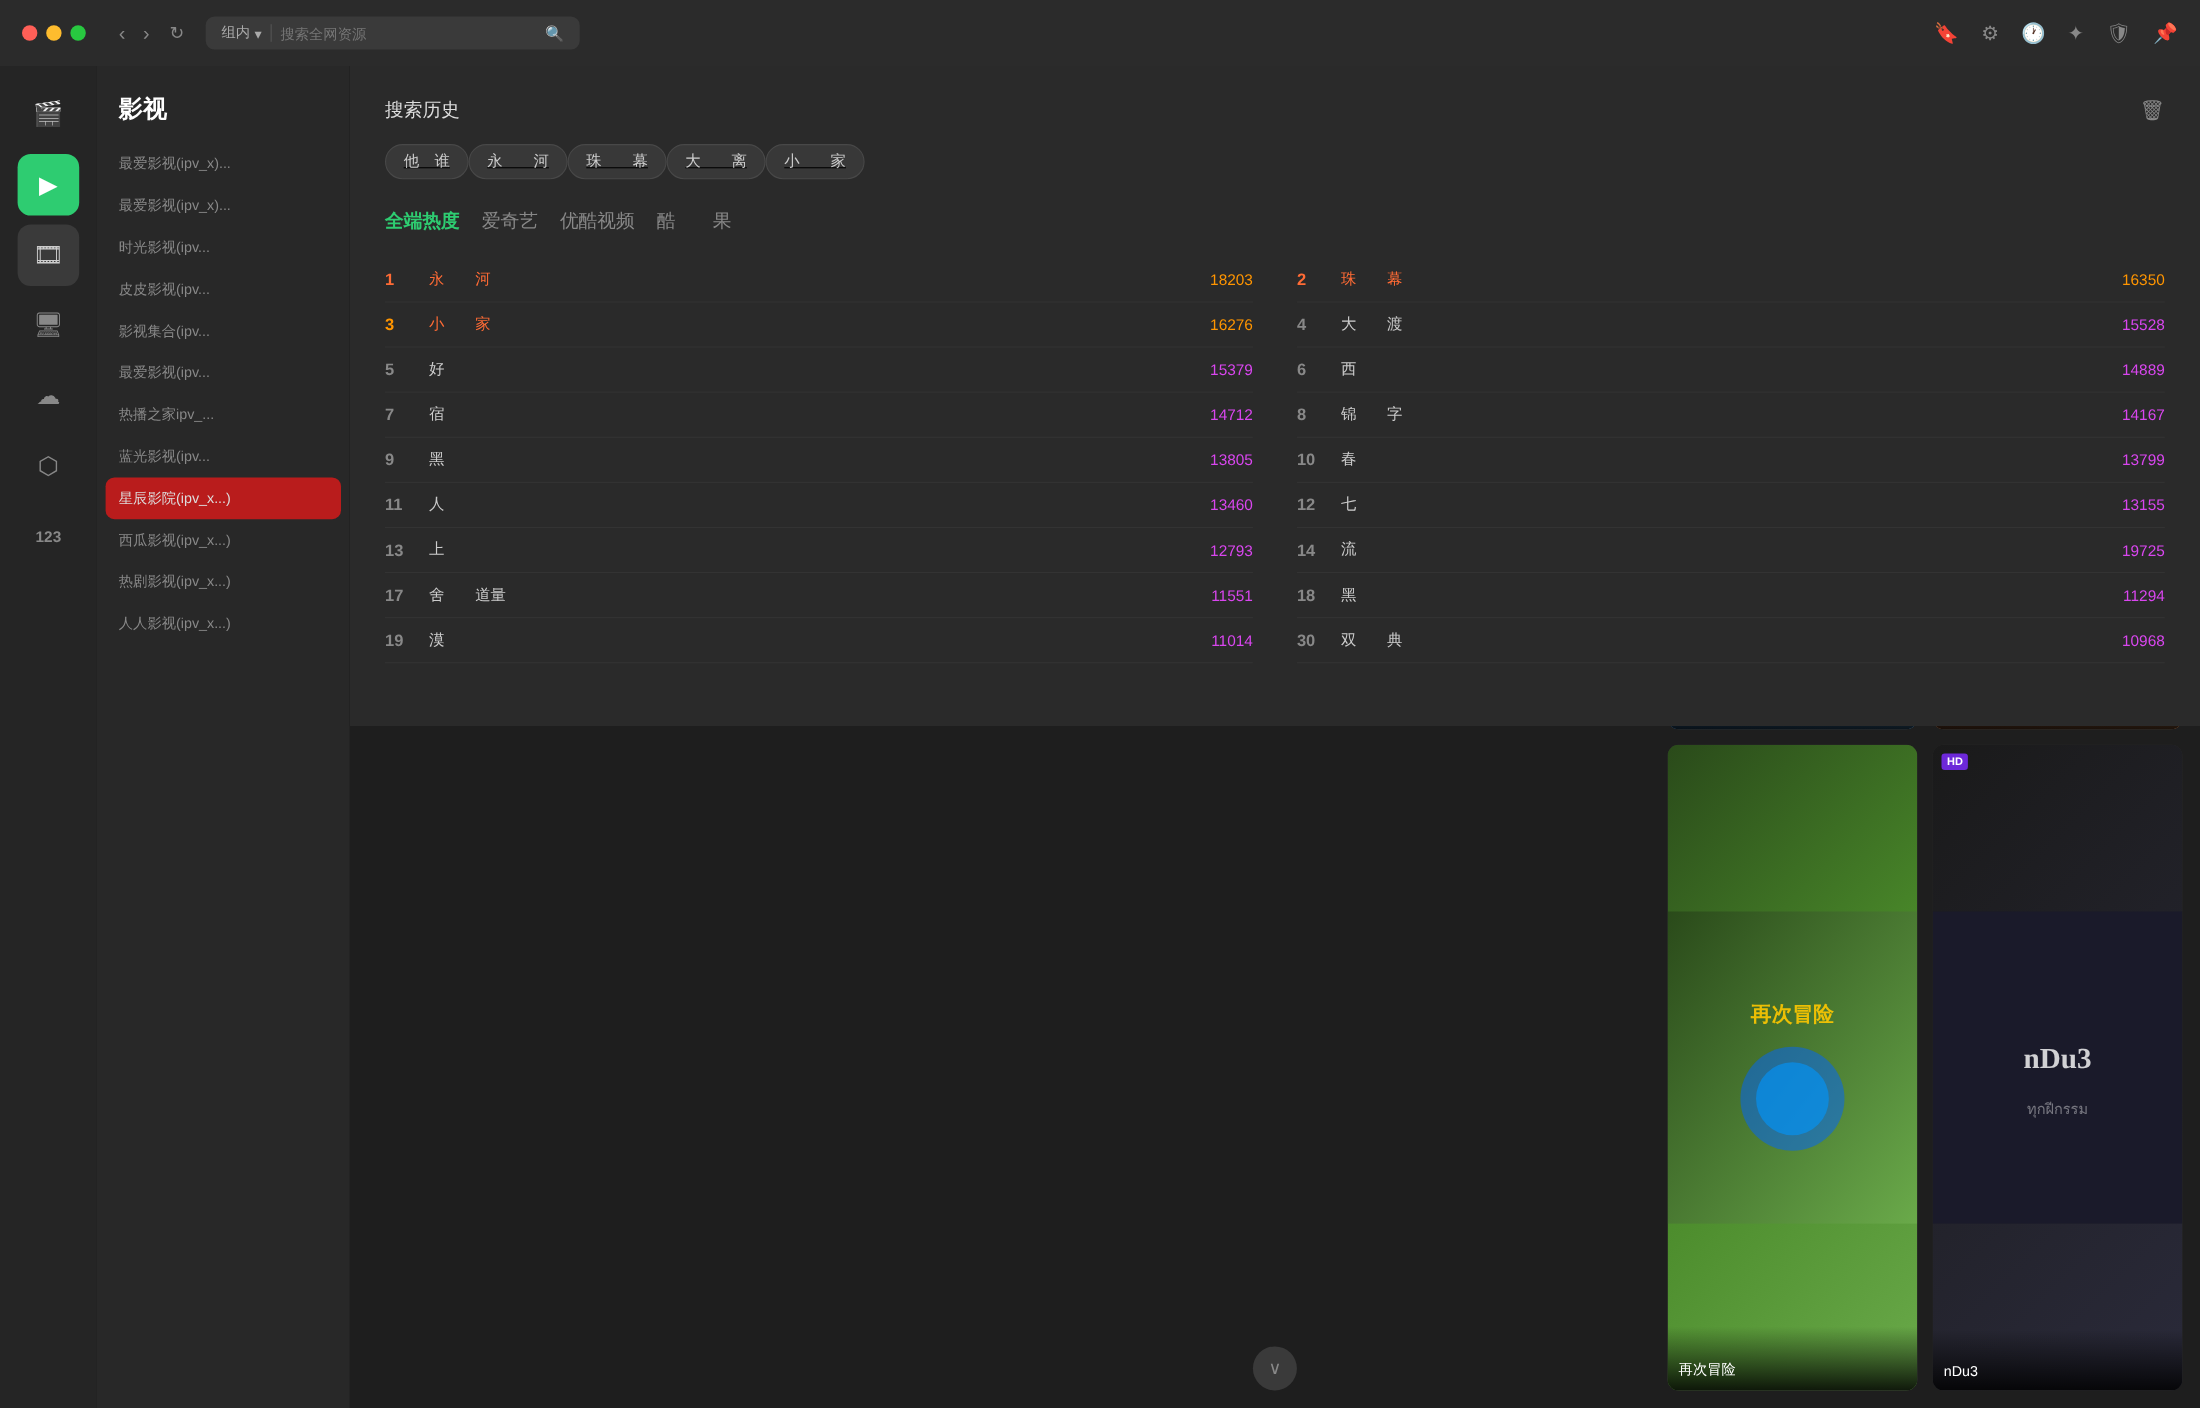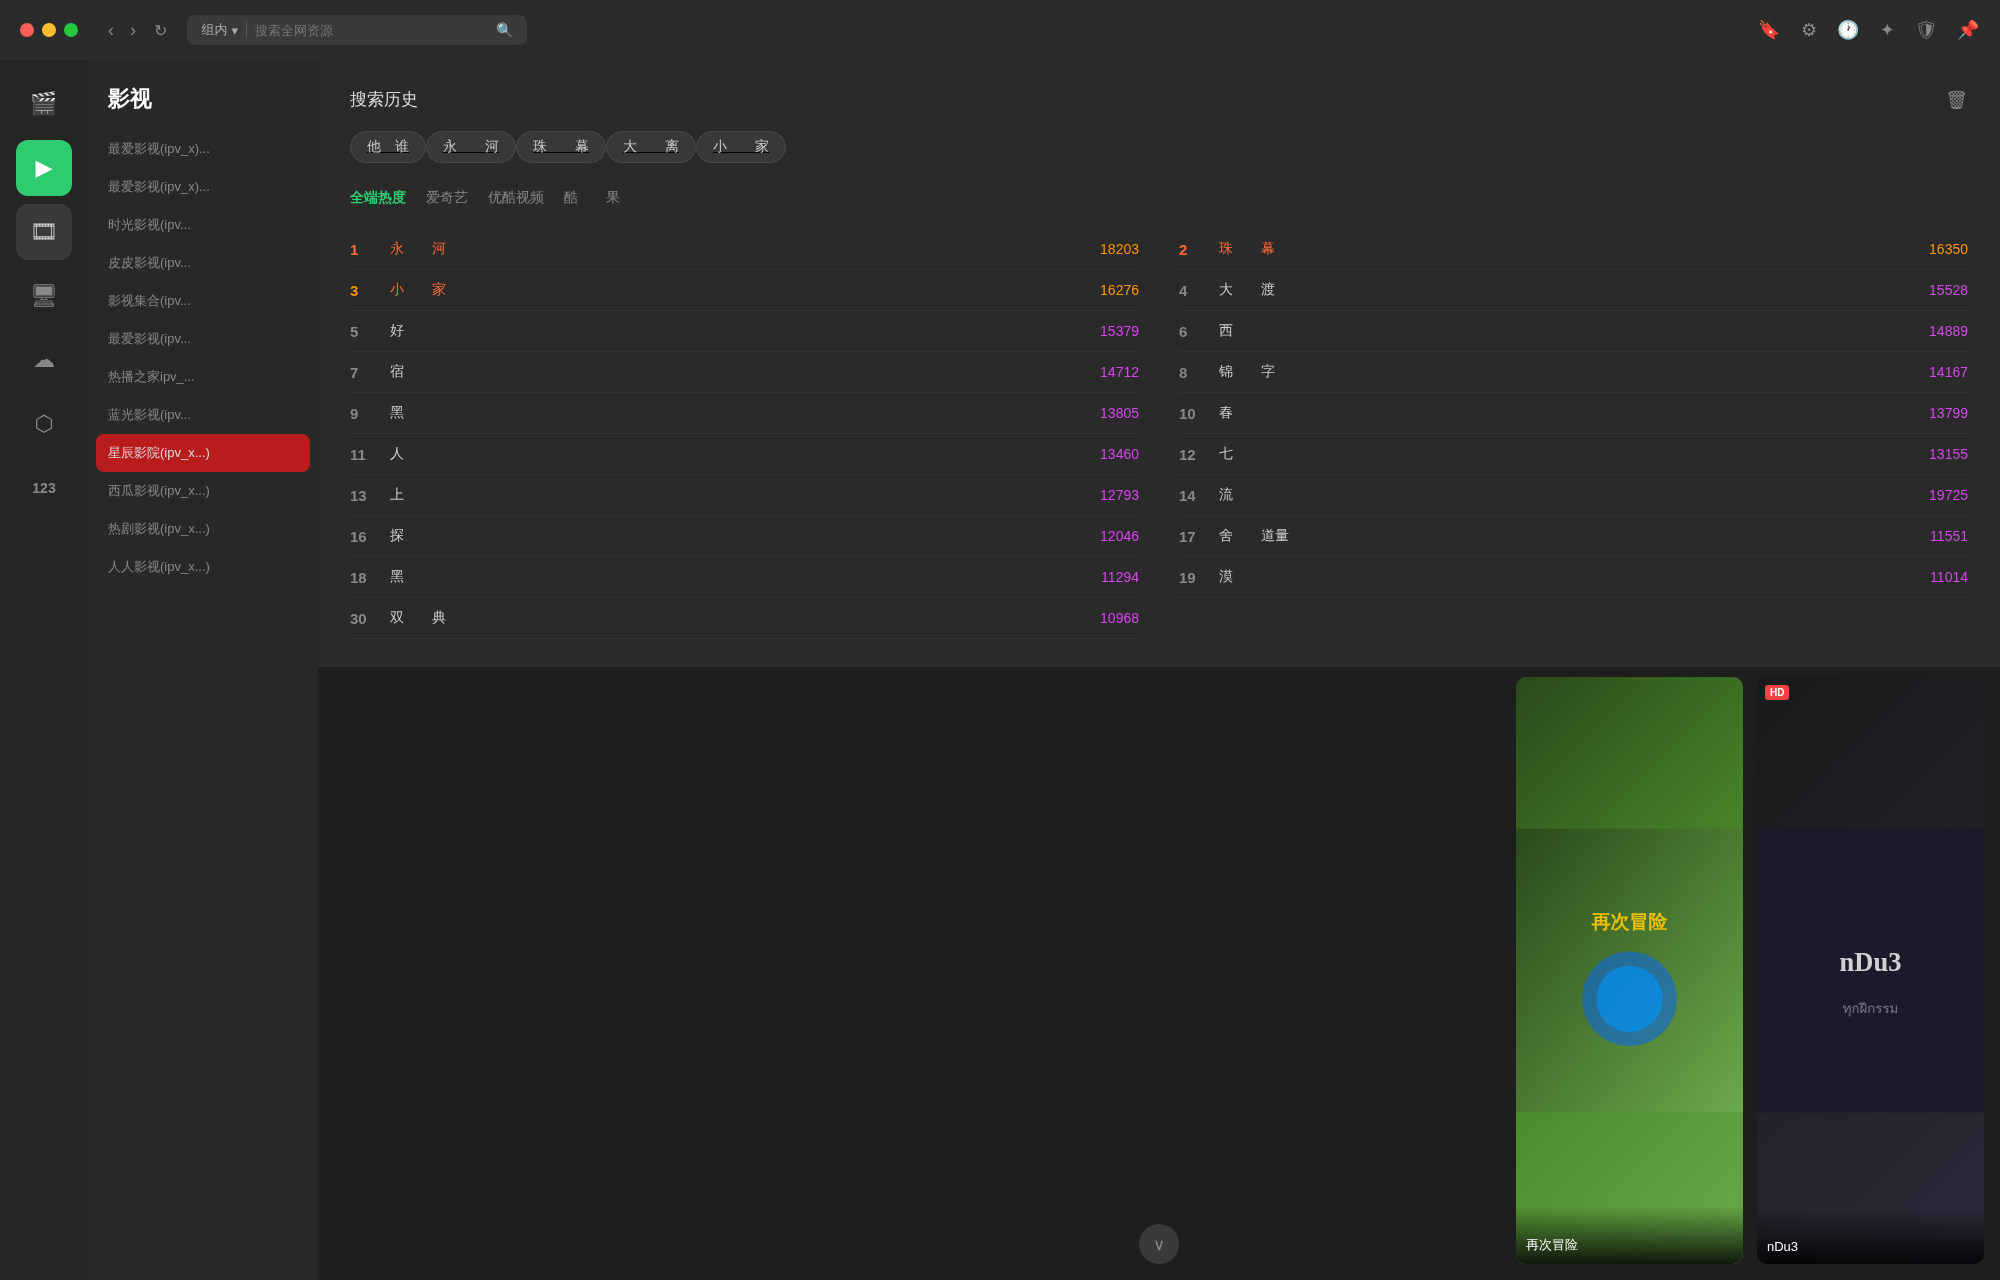--- a/index.html
+++ b/index.html
@@ -227,21 +227,21 @@
     }
 
     
     .platform-tabs {
       display: flex;
       align-items: center;
       gap: 20px;
       margin-bottom: 20px;
     }
     .platform-tab {
-      font-size: 14px;
+      font-size: 17px;
       cursor: pointer;
       padding: 2px 0;
       text-align: center;
     }
     .platform-tab.active {
       color: #2ecc71;
       font-weight: 600;
     }
     .platform-tab:not(.active) { color: #888; }
 
@@ -351,21 +351,21 @@
       font-weight: 500;
     }
     .mc-sub {
       color: #aaa;
       font-size: 11px;
     }
     .mc-badge {
       position: absolute;
       top: 8px;
       left: 8px;
-      background: #ef4444;
+      background: #6d28d9;
       color: #fff;
       font-size: 10px;
       padding: 2px 5px;
       border-radius: 3px;
       font-weight: 700;
     }
     .mc-badge.green { background: #2ecc71; }
   </style>
 </head>
 <body>
@@ -617,25 +617,20 @@
       <span class="hot-rank ">13</span>
       <span class="hot-title">上　　</span>
       <span class="hot-score gray">12793</span>
     </div>
           <div class="hot-item">
       <span class="hot-rank ">14</span>
       <span class="hot-title">流　　</span>
       <span class="hot-score gray">19725</span>
     </div>
           <div class="hot-item">
-      <span class="hot-rank ">16</span>
-      <span class="hot-title">探　　</span>
-      <span class="hot-score gray">12046</span>
-    </div>
-          <div class="hot-item">
       <span class="hot-rank ">17</span>
       <span class="hot-title">舍　　道量</span>
       <span class="hot-score gray">11551</span>
     </div>
           <div class="hot-item">
       <span class="hot-rank ">18</span>
       <span class="hot-title">黑　　</span>
       <span class="hot-score gray">11294</span>
     </div>
           <div class="hot-item">

